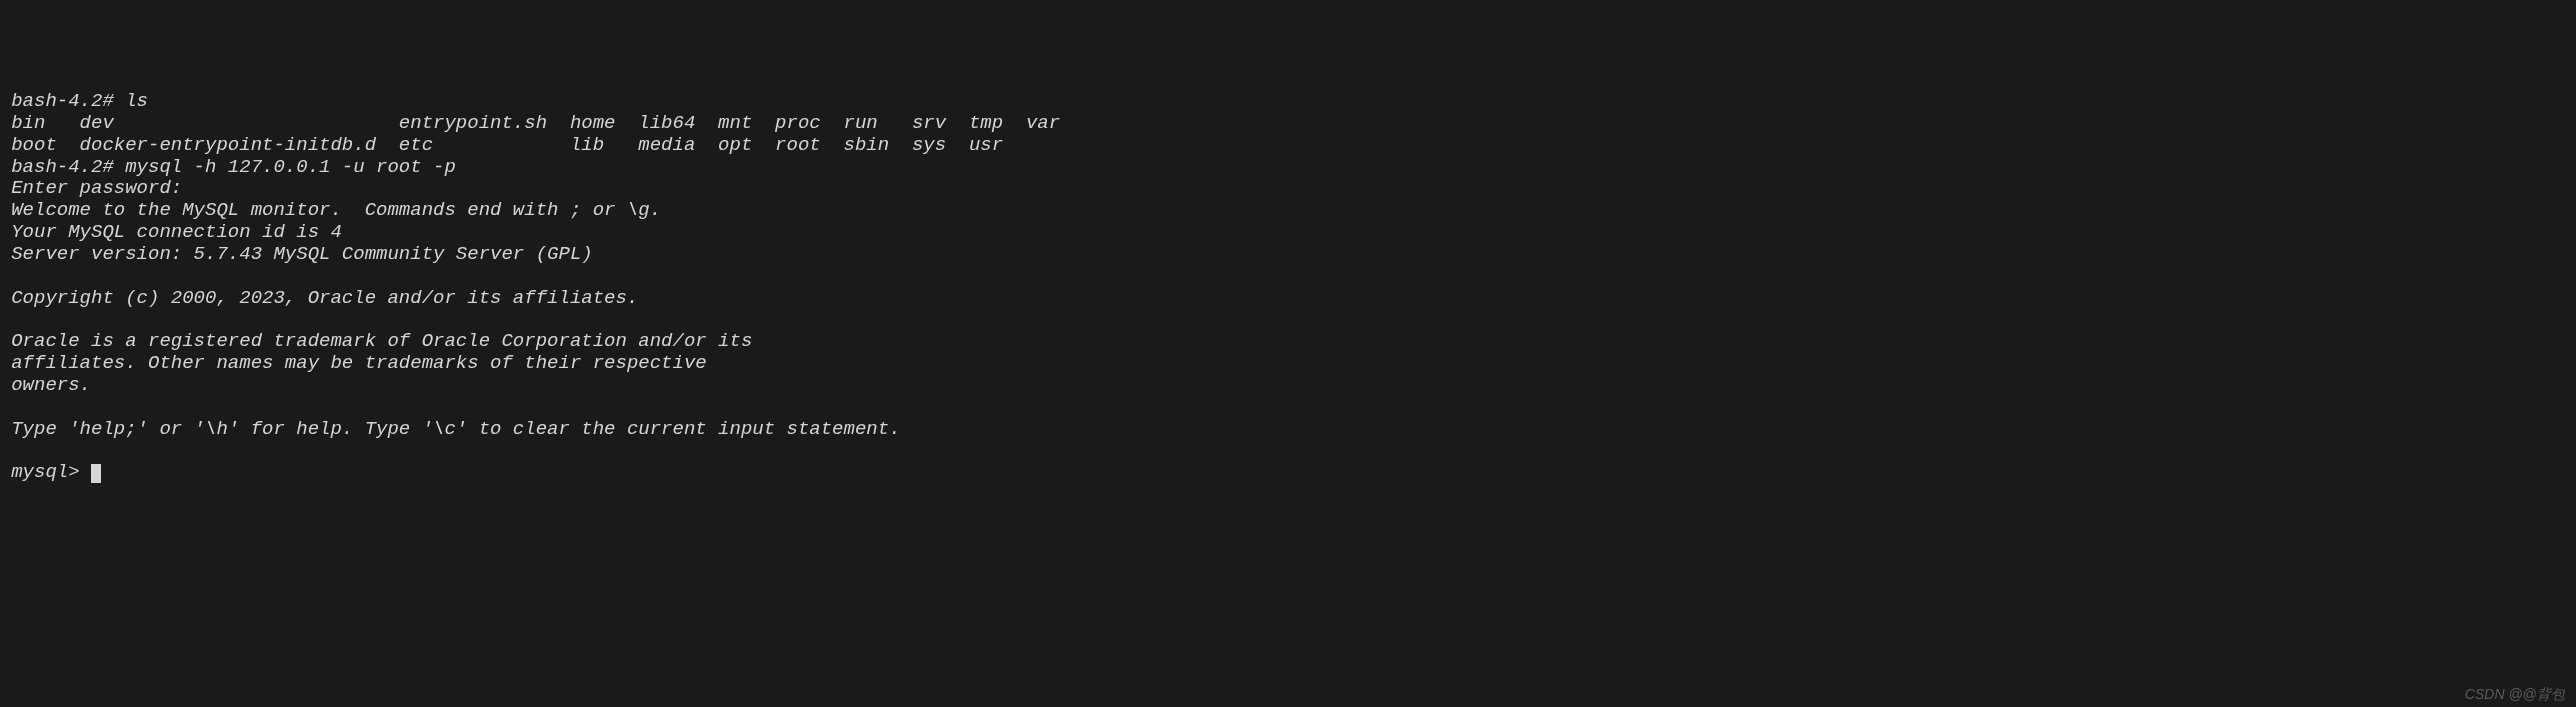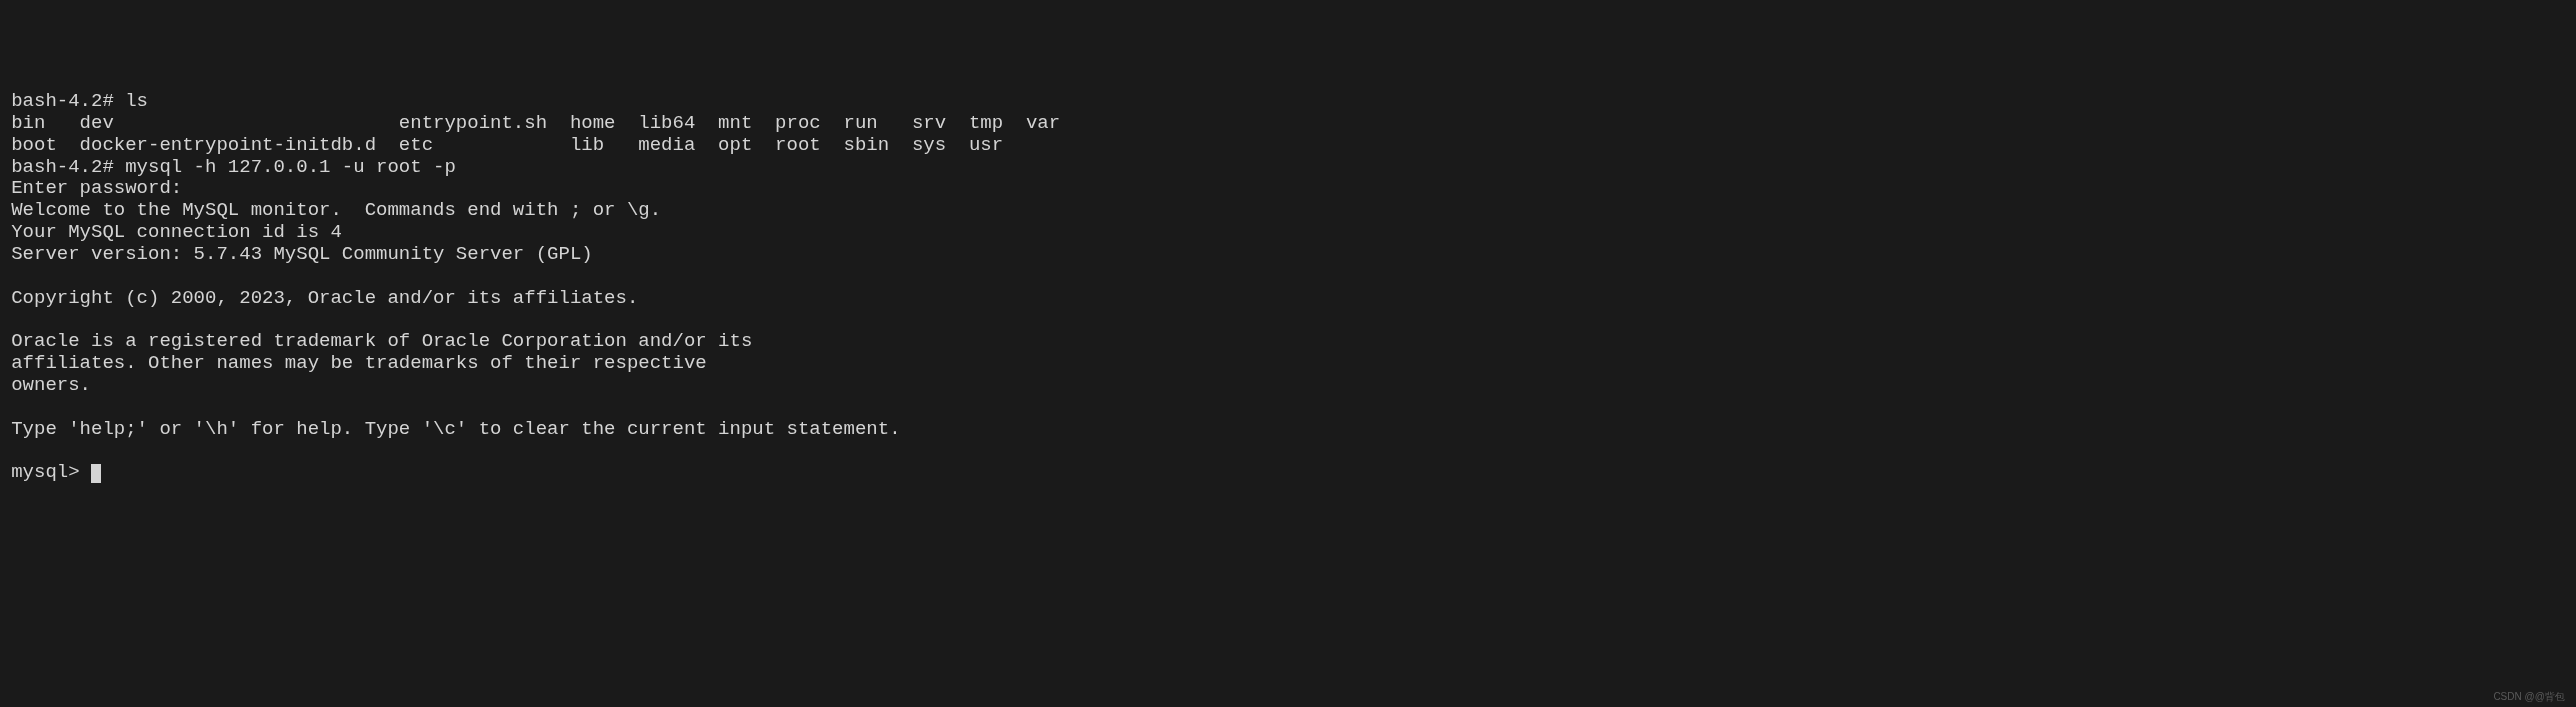--- a/index.html
+++ b/index.html
@@ -1,18 +1,19 @@
 <!DOCTYPE html>
 <html style="font-size:15px"><head>
   <meta charset="utf-8">
   <style>
     * {
       margin: 0;
       padding: 0;
       box-sizing: border-box;
+      font-style: italic;
     }
     body {
       background-color: #1a1a1a;
       color: #d4d4d4;
       font-family: 'Courier New', Consolas, Monaco, monospace;
       font-size: 19px;
       line-height: 1.15;
       padding: 3.7px 11.2px;
       white-space: pre;
       width: 2576px;
@@ -27,21 +28,21 @@
       display: inline-block;
       background-color: #d4d4d4;
       width: 10.3px;
       height: 19px;
       vertical-align: text-bottom;
     }
     .watermark {
       position: absolute;
       bottom: 5.6px;
       right: 11.2px;
-      font-size: 10px;
+      font-size: 14px;
       color: #5a5a5a;
       font-family: Arial, sans-serif;
       white-space: nowrap;
     }
   </style>
 </head>
 <body>
 
 
 

